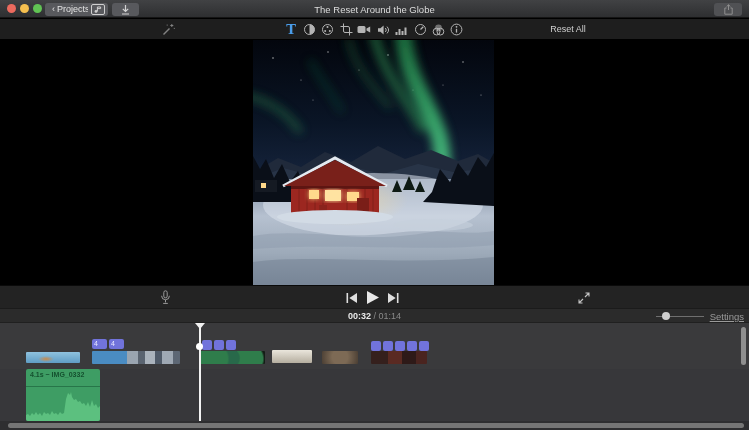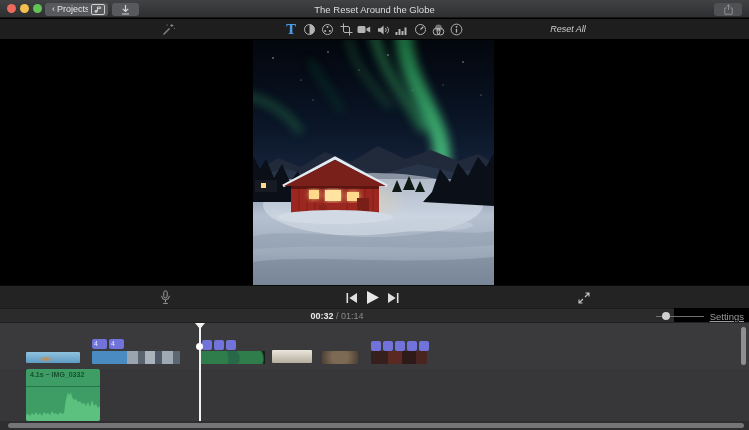--- a/index.html
+++ b/index.html
@@ -23,35 +23,35 @@
   .btn-media{left:88px;width:20px;padding:0;}
   .btn-download{left:112px;width:27px;padding:0;}
   .win-title{left:0;right:0;top:4px;text-align:center;color:#dcdcdc;font-size:9.5px;}
   .btn-share{left:714px;top:3px;width:28px;height:13px;border-radius:3px;background:#505154;
     display:flex;align-items:center;justify-content:center;}
 
   
   .toolbar{left:0;top:19px;width:749px;height:21px;background:#1e1e1e;border-bottom:1px solid #000;}
   .tool-ic{top:3px;width:16px;height:15px;display:flex;align-items:center;justify-content:center;color:#b4b4b4;}
   .titles-T{font-size:13px;font-weight:bold;color:#4a9ce8;font-family:"DejaVu Serif","Liberation Serif",serif;}
-  .reset-all{left:540px;top:5px;width:56px;color:#cfcfcf;font-size:9px;text-align:center;font-style:italic;}
+  .reset-all{left:540px;top:5px;width:56px;color:#cfcfcf;font-size:9px;text-align:center;}
 
   
   .viewer{left:0;top:40px;width:749px;height:245px;background:#000;}
   .video{left:253px;top:0;width:241px;height:245px;overflow:hidden;}
   .caption{left:253px;top:245px;width:241px;text-align:center;color:#fff;
     font-size:12.5px;font-weight:bold;letter-spacing:1.4px;word-spacing:3px;
     top:247px;text-shadow:0 1px 2px rgba(0,0,0,.7);}
 
   
   .playbar{left:0;top:285px;width:749px;height:23px;background:#232323;border-top:1px solid #0a0a0a;}
   .pb-ic{display:flex;align-items:center;justify-content:center;}
 
   
-  .timerow{left:0;top:308px;width:674px;height:14px;background:#2b2b2b;border-top:1px solid #1b1b1b;padding-left:12px;}
+  .timerow{left:0;top:308px;width:749px;height:14px;background:#2b2b2b;border-top:1px solid #1b1b1b;padding-left:12px;}
   .timetext{left:0;right:0;top:2px;text-align:center;font-size:9px;color:#8a8a8a;}
   .timetext b{color:#e9e9e9;font-weight:bold;}
   .zoom-slider{left:656px;top:7px;width:48px;height:1px;background:#6f6f6f;}
   .zoom-thumb{left:662px;top:3px;width:8px;height:8px;border-radius:50%;background:#cfcfcf;}
   .settings{left:706px;top:2px;width:38px;font-size:9.5px;color:#9a9a9a;text-align:right;text-decoration:underline;}
 
   
   .timeline{left:0;top:322px;width:749px;height:108px;background:#3a3a3c;border-top:1px solid #202020;}
   .audio-region{left:0;top:46px;width:749px;height:52px;background:#37373a;}
   .scroll-strip{left:0;top:98px;width:749px;height:10px;background:#2e2e30;}

